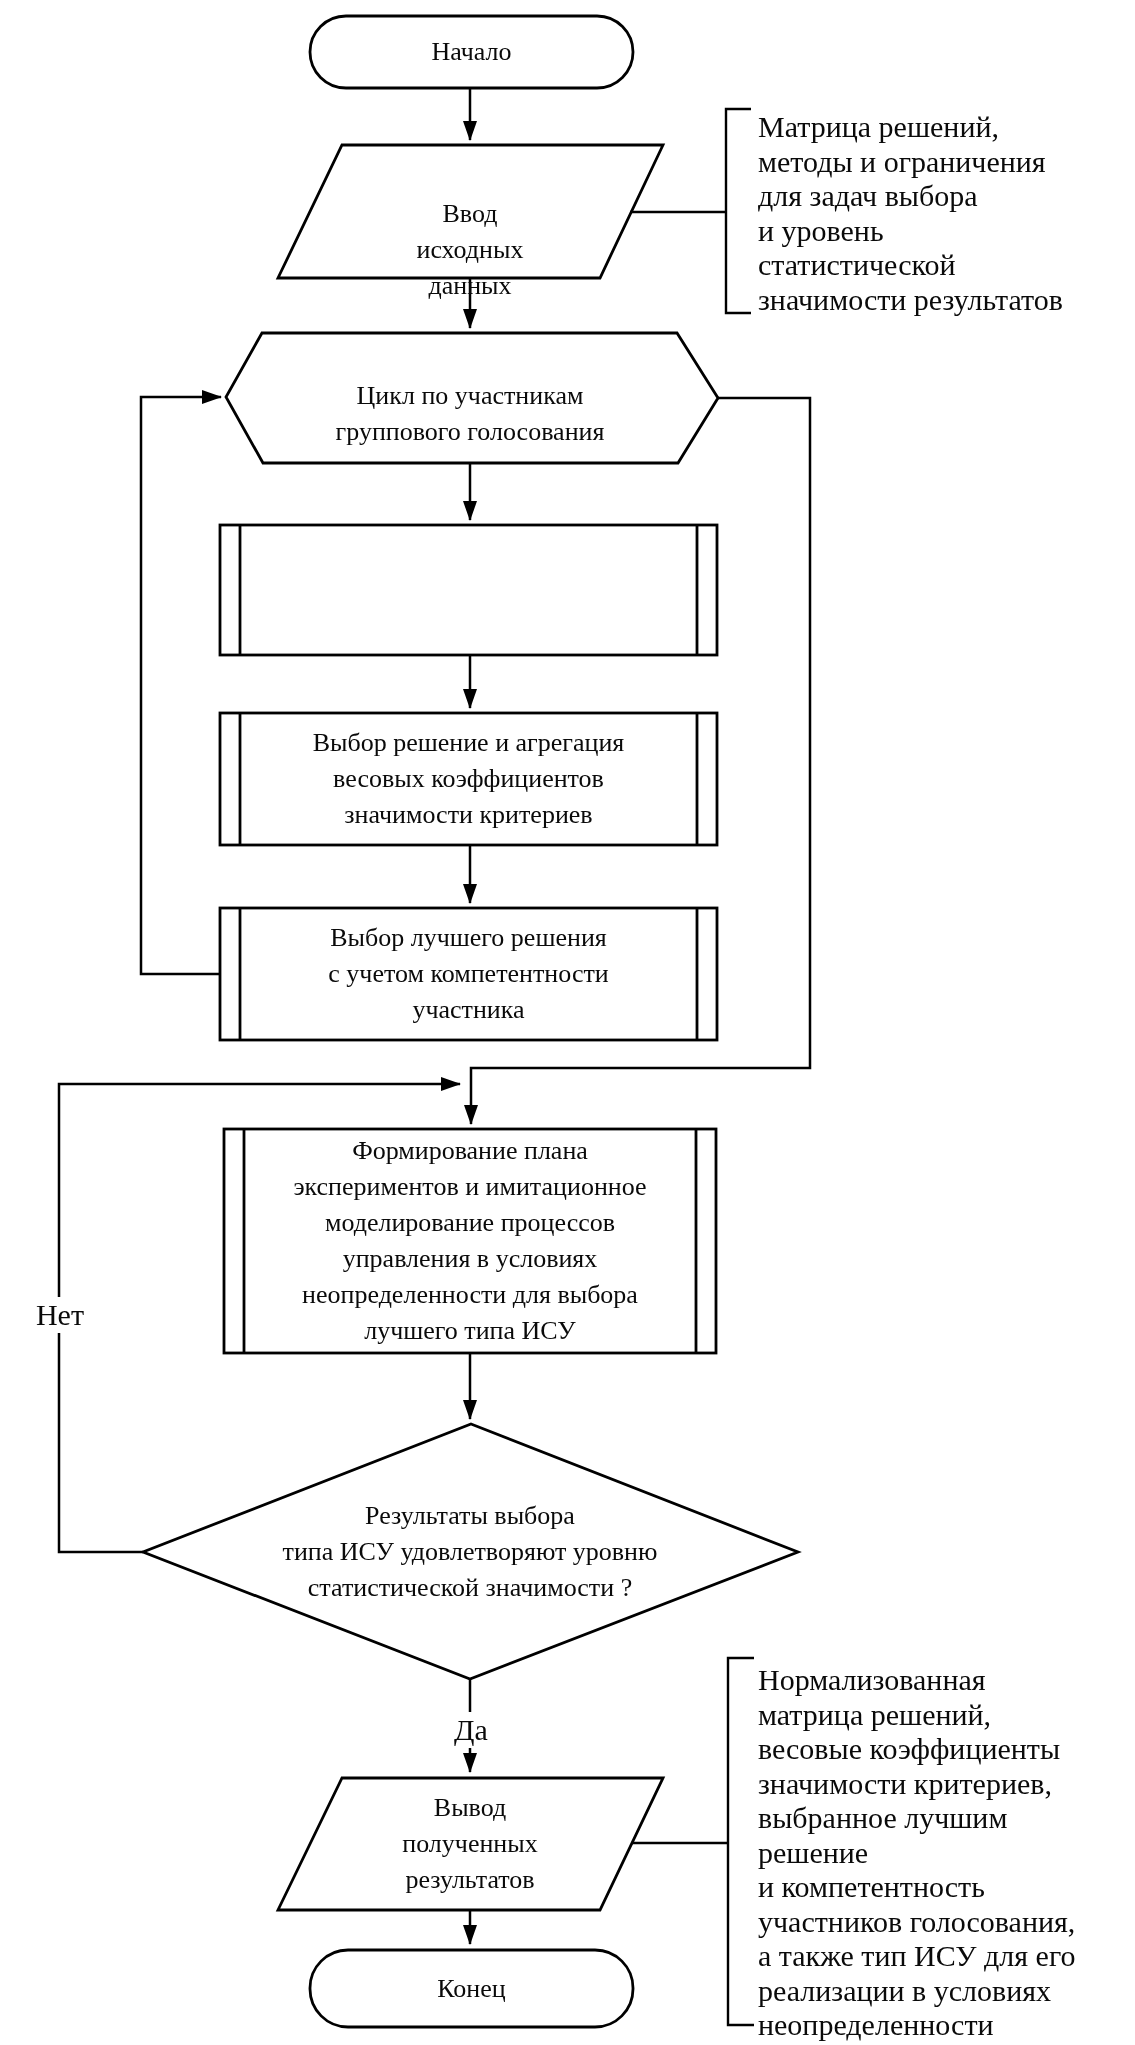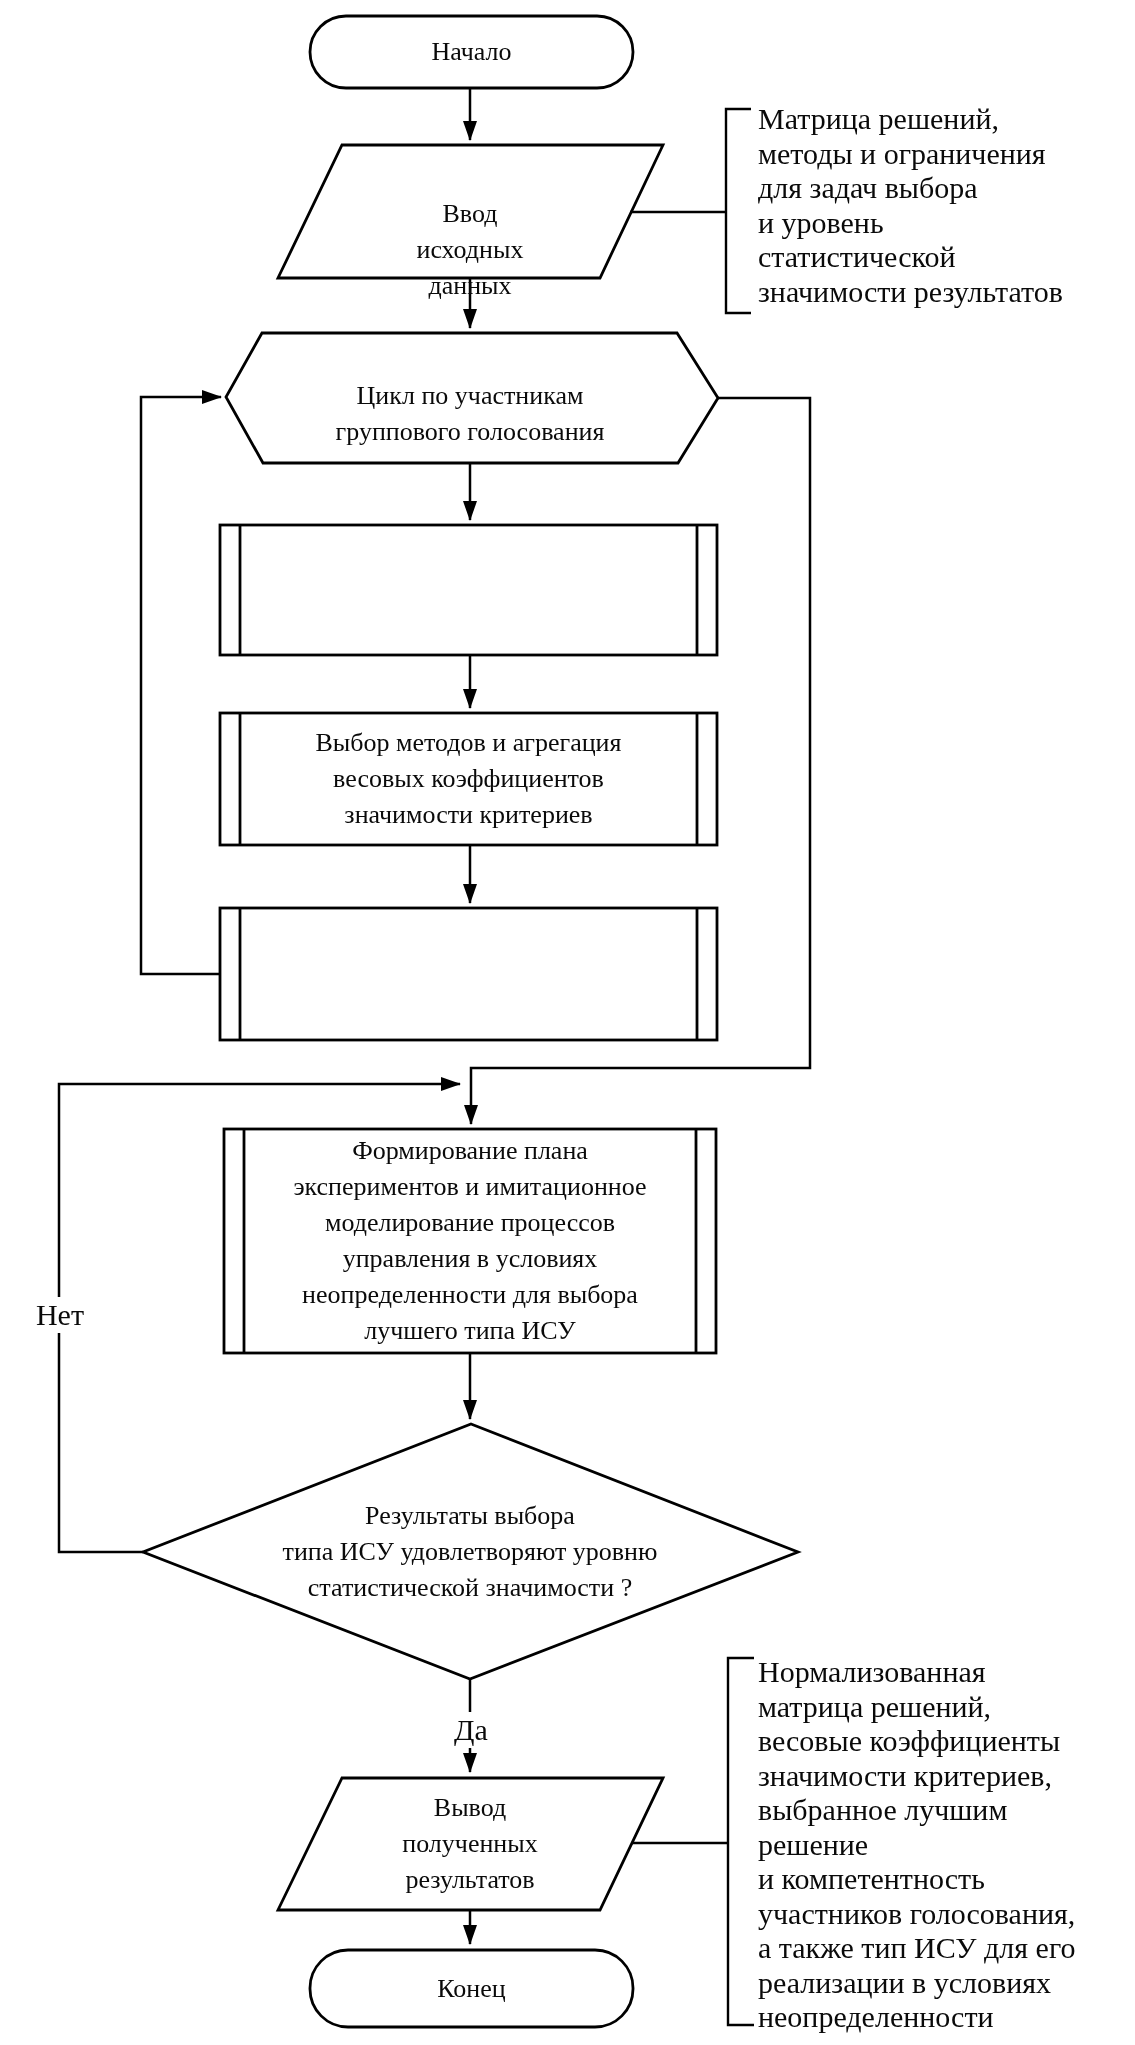--- a/index.html
+++ b/index.html
@@ -2,21 +2,21 @@
 <html><head>
 <meta charset="utf-8">
 <style>
   html,body{margin:0;padding:0;background:#ffffff;}
   .stage{position:relative;width:1135px;height:2045px;background:#ffffff;overflow:hidden;
          font-family:"Liberation Serif","DejaVu Serif",serif;color:#0a0a0a;}
   svg.canvas{position:absolute;left:0;top:0;}
   .label{position:absolute;white-space:pre-line;font-size:26px;line-height:36px;
          display:flex;align-items:center;justify-content:center;text-align:center;}
   .note{position:absolute;white-space:pre-line;font-size:30px;line-height:34.5px;
-        text-align:left;}
+        text-align:left;margin-top:8px;}
   .edge-label{position:absolute;font-size:30px;line-height:34px;background:#ffffff;
               display:flex;align-items:center;justify-content:center;text-align:center;}
 </style>
 </head>
 <body>
 
 <div class="stage">
 
   <svg class="canvas" width="1135" height="2045" viewBox="0 0 1135 2045">
     <defs>
@@ -82,24 +82,27 @@
   <div class="label" style="left:310px;top:16px;width:323px;height:72px;">Начало</div>
 
   <div class="label" style="left:320px;top:148px;width:300px;height:126px;margin-top:39px;">Ввод
 исходных
 данных</div>
 
   <div class="label" style="left:230px;top:336px;width:480px;height:156px;">Цикл по участникам
 группового голосования</div>
 
 
-  <div class="label" style="left:244px;top:715px;width:449px;height:128px;">Выбор методов и агрегация
+  <div class="label" style="left:244px;top:715px;width:449px;height:128px;">Выбор решение и агрегация
 весовых коэффициентов
 значимости критериев</div>
 
+  <div class="label" style="left:244px;top:910px;width:449px;height:128px;">Выбор лучшего решения
+с учетом компетентности
+участника</div>
 
   <div class="label" style="left:248px;top:1133px;width:444px;height:216px;">Формирование плана
 экспериментов и имитационное
 моделирование процессов
 управления в условиях
 неопределенности для выбора
 лучшего типа ИСУ</div>
 
   <div class="label" style="left:170px;top:1498px;width:600px;height:108px;">Результаты выбора
 типа ИСУ удовлетворяют уровню

